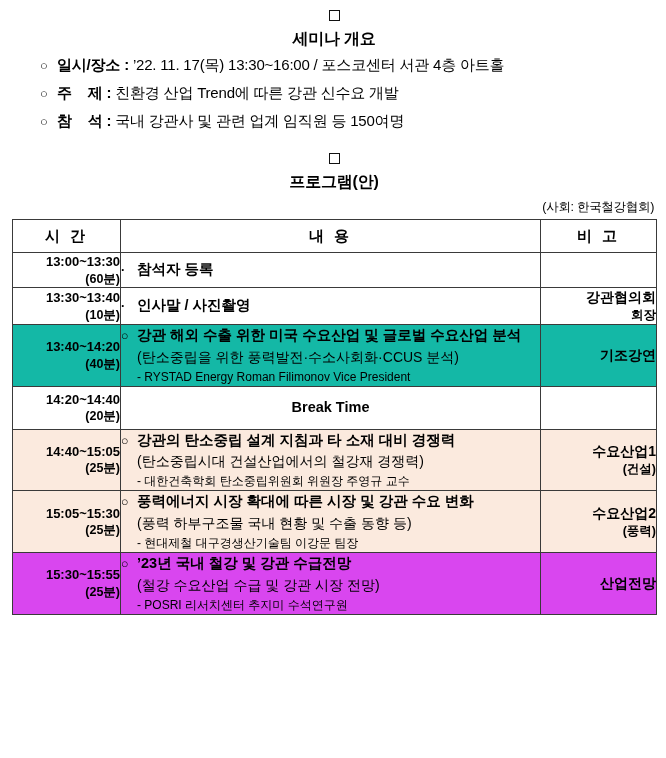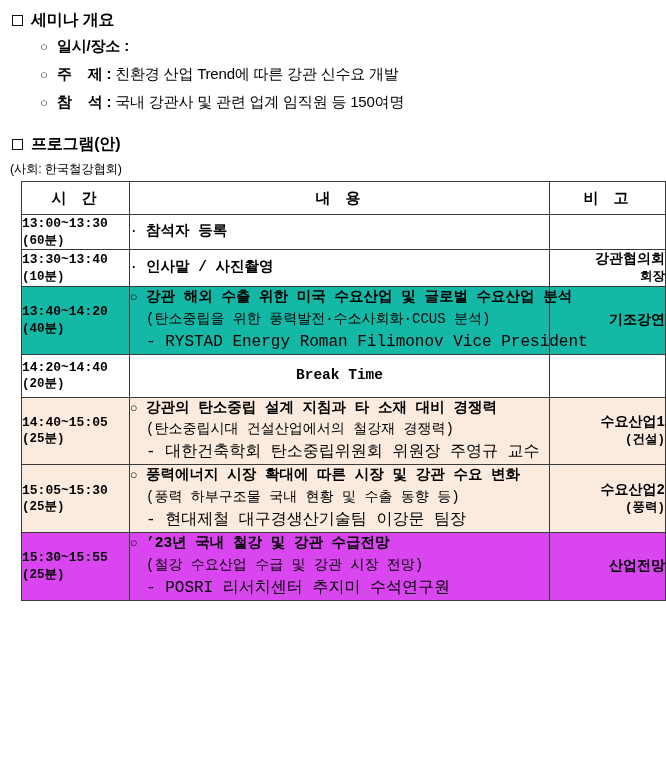--- a/index.html
+++ b/index.html
@@ -24,20 +24,21 @@
 
   
   .sec-head {
     display: flex;
     align-items: center;
     gap: 8px;
     font-size: 16px;
     font-weight: bold;
     letter-spacing: -0.2px;
     margin: 4px 0 6px 2px;
+    flex-direction: column;
   }
   .sq {
     display: inline-block;
     width: 11px;
     height: 11px;
     border: 1.6px solid #111;
     box-sizing: border-box;
   }
 
   
@@ -62,53 +63,52 @@
   }
   .ov-text {
     white-space: pre;
   }
 
   
   .prog-head {
     margin-top: 22px;
   }
   .host {
-    text-align: left;
+    text-align: right;
     font-size: 12.5px;
-    margin: 2px 20px 3px 0;
+    margin: 2px 2px 3px 0;
     letter-spacing: -0.3px;
   }
 
   
   table.prog {
     border-collapse: collapse;
     width: 644px;
-    margin-left: 11px;
+    margin-left: 2px;
     table-layout: fixed;
-    font-family: Liberation Mono, monospace;
   }
   table.prog th, table.prog td {
     border: 1px solid #3a3a3a;
     padding: 0;
     vertical-align: middle;
   }
   .col-time { width: 108px; }
   .col-body { width: 420px; }
   .col-note { width: 116px; }
 
   thead th {
     height: 32px;
     font-size: 15px;
     font-weight: bold;
     letter-spacing: 3px;
     text-align: center;
   }
 
   td.time {
-    text-align: left;
+    text-align: right;
     font-size: 13px;
     font-weight: bold;
     line-height: 1.35;
     padding: 6px 0;
   }
   td.time .dur {
     font-weight: bold;
     font-size: 12.5px;
   }
   td.note {
@@ -137,21 +137,21 @@
     display: flex;
     align-items: baseline;
     white-space: pre;
   }
   .ln .mk {
     flex: 0 0 16px;
     font-size: 12.5px;
   }
   .ln.t1 { font-weight: bold; }
   .ln.t2 { padding-left: 16px; font-size: 14px; }
-  .ln.t3 { padding-left: 16px; font-size: 16px; }
+  .ln.t3 { padding-left: 16px; font-size: 12px; }
 
   
   .tint-blue   { background: #14b8a6; }
   .tint-peach  { background: #fbeade; }
   .tint-peach2 { background: #fbeade; }
   .tint-green  { background: #d946ef; }
   .tint-white  { background: #ffffff; }
 
   .footnote {
     margin: 9px 0 0 4px;
@@ -168,20 +168,21 @@
   <div class="sec-head">
     <span class="sq"></span>
     <span>세미나 개요</span>
   </div>
 
   <div class="ov-list">
     <div class="ov-item">
       <span class="ov-mark">○</span>
       <span class="ov-label">일시/장소</span>
       <span class="ov-label"> : </span>
+      <span class="ov-text">’22. 11. 17(목) 13:30~16:00 / 포스코센터 서관 4층 아트홀</span>
     </div>
     <div class="ov-item">
       <span class="ov-mark">○</span>
       <span class="ov-label">주    제</span>
       <span class="ov-label"> : </span>
       <span class="ov-text">친환경 산업 Trend에 따른 강관 신수요 개발</span>
     </div>
     <div class="ov-item">
       <span class="ov-mark">○</span>
       <span class="ov-label">참    석</span>

